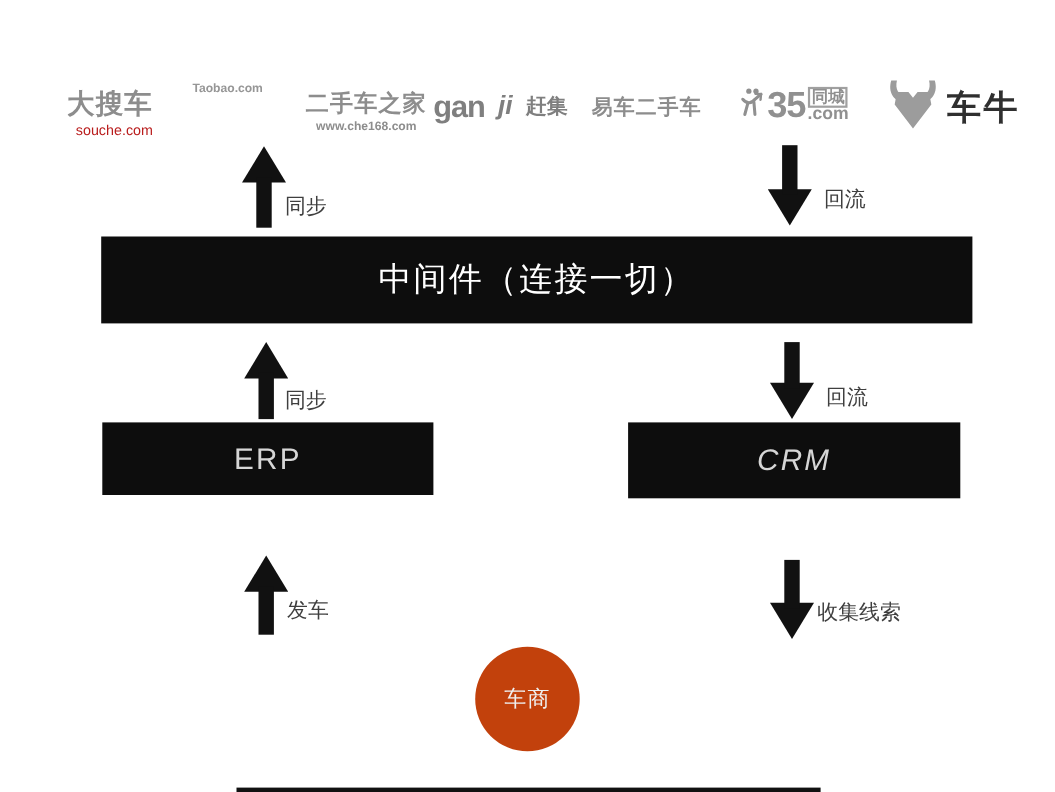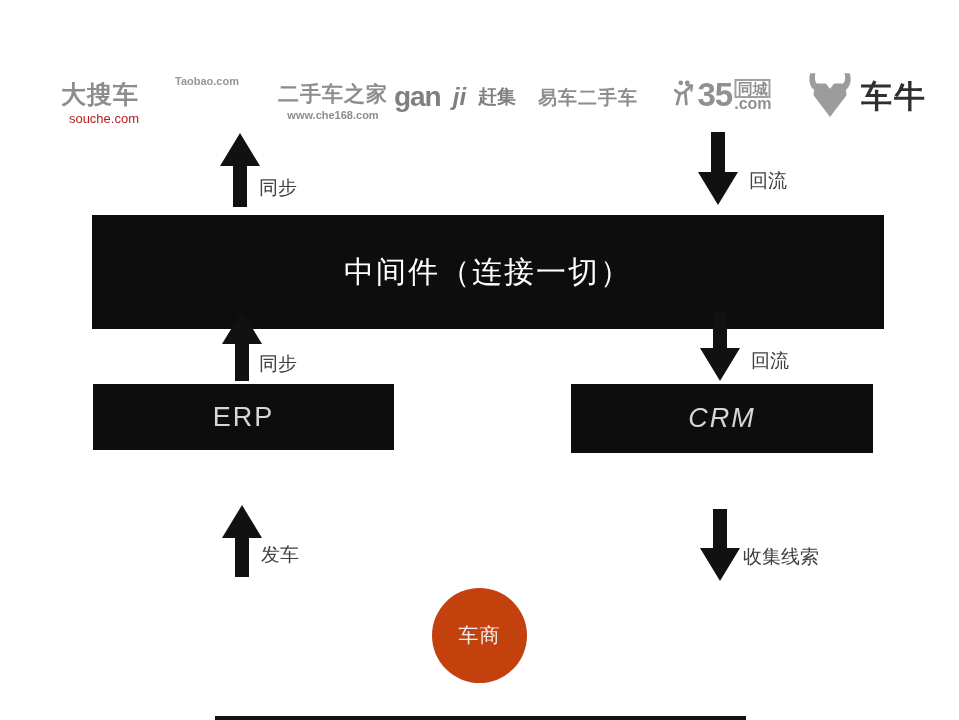--- a/index.html
+++ b/index.html
@@ -28,21 +28,21 @@
   .l-58{top:76px;left:722px;display:flex;align-items:center;gap:1px;color:#909090;}
   .l-58 .num{font-size:33px;font-weight:bold;letter-spacing:-1px;}
   .l-58 .stack{display:flex;flex-direction:column;align-items:center;line-height:1;margin-left:1px;}
   .l-58 .stack .city{font-size:15px;font-weight:bold;border:2px solid #a0a0a0;padding:0 1px;}
   .l-58 .stack .dotcom{font-size:16px;font-weight:bold;margin-top:-2px;}
   .l-cheniu{top:72px;left:866px;display:flex;align-items:center;gap:6px;}
   .l-cheniu .logo-title{font-size:31px;font-weight:bold;color:#2f2f2f;letter-spacing:2px;}
 
   
   .blackbox{position:absolute;background:#0d0d0d;display:flex;align-items:center;justify-content:center;}
-  .middleware{left:92px;top:215px;width:792px;height:114px;}
+  .middleware{left:92px;top:215px;width:792px;height:79px;}
   .middleware .bar-label{color:#fff;font-size:30px;letter-spacing:2px;font-weight:normal;}
   .erp{left:93px;top:384px;width:301px;height:66px;}
   .crm{left:571px;top:384px;width:302px;height:69px;font-style:italic;}
   .sys-label{color:#d6d6d6;font-size:27px;letter-spacing:2px;}
 
   .dealer-circle{position:absolute;left:432px;top:588px;width:95px;height:95px;border-radius:50%;
     background:#c2410c;display:flex;align-items:center;justify-content:center;}
   .dealer-circle .dealer-label{color:#efefef;font-size:20px;letter-spacing:1px;}
 
   

